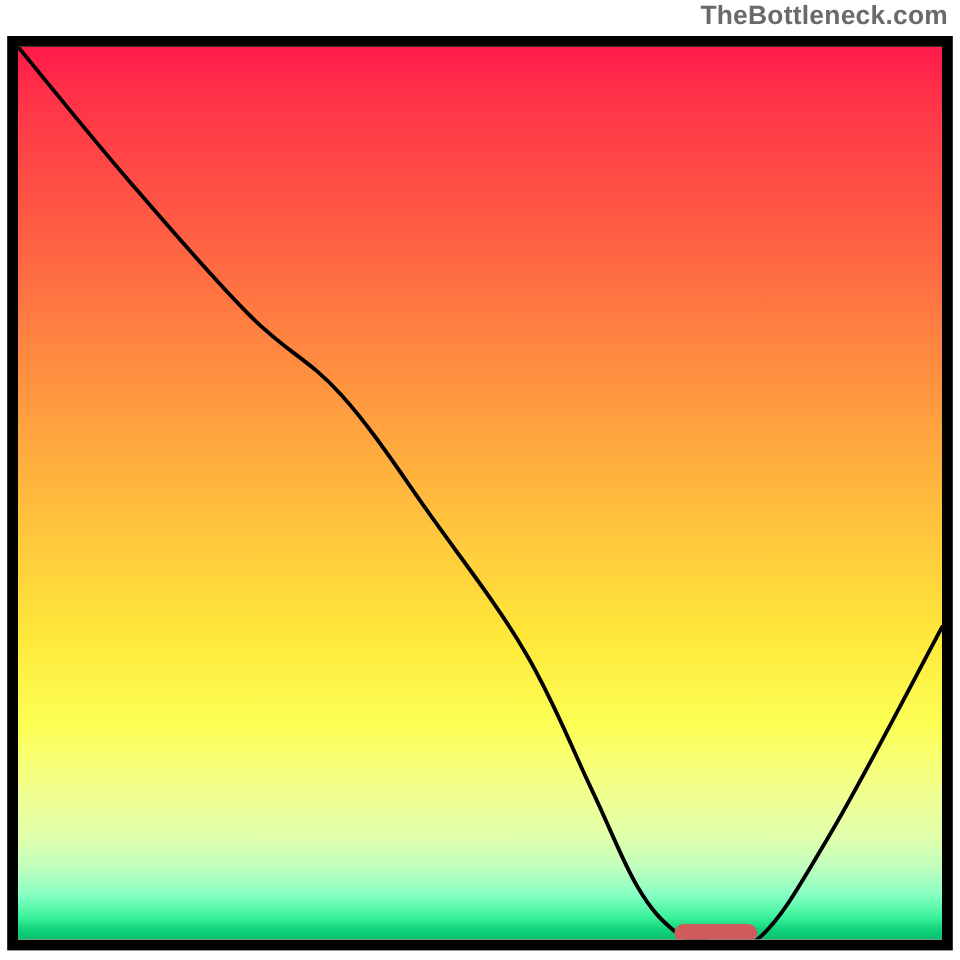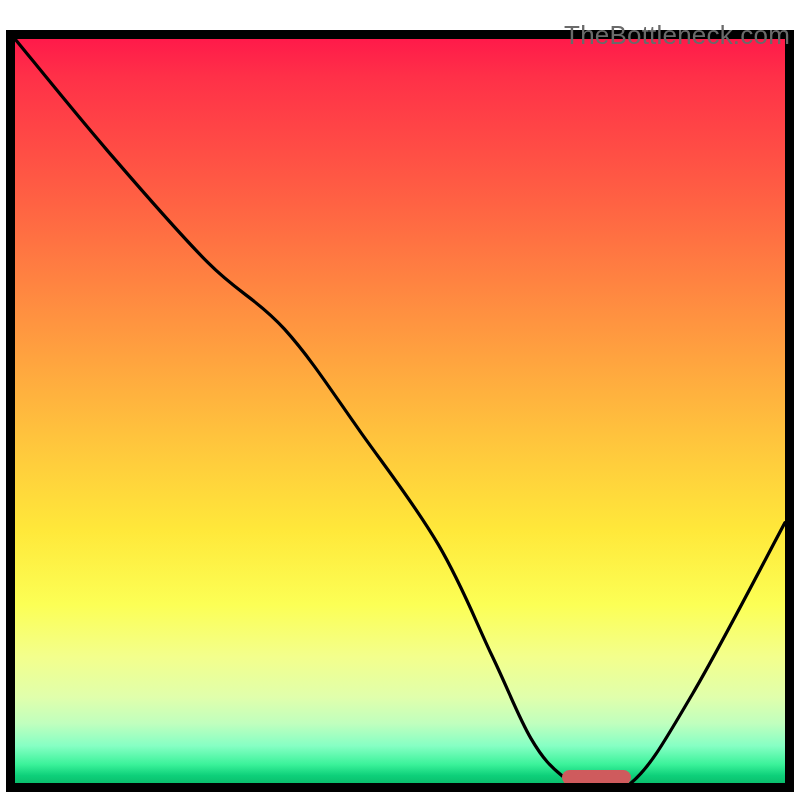--- a/index.html
+++ b/index.html
@@ -6,25 +6,25 @@
   body {
     width: 800px;
     height: 800px;
     background: #ffffff;
     font-family: Arial, Helvetica, sans-serif;
     position: relative;
     overflow: hidden;
   }
   .watermark {
     position: absolute;
-    top: 20px;
+    top: 0;
     right: 10px;
     color: #6a6a6a;
-    font-size: 26px;
-    font-weight: 400;
+    font-size: 22px;
+    font-weight: 700;
     letter-spacing: 0.2px;
     z-index: 3;
   }
   .frame {
     position: absolute;
     left: 6px;
     top: 30px;
     width: 788px;
     height: 762px;
     border: 9px solid #000;

